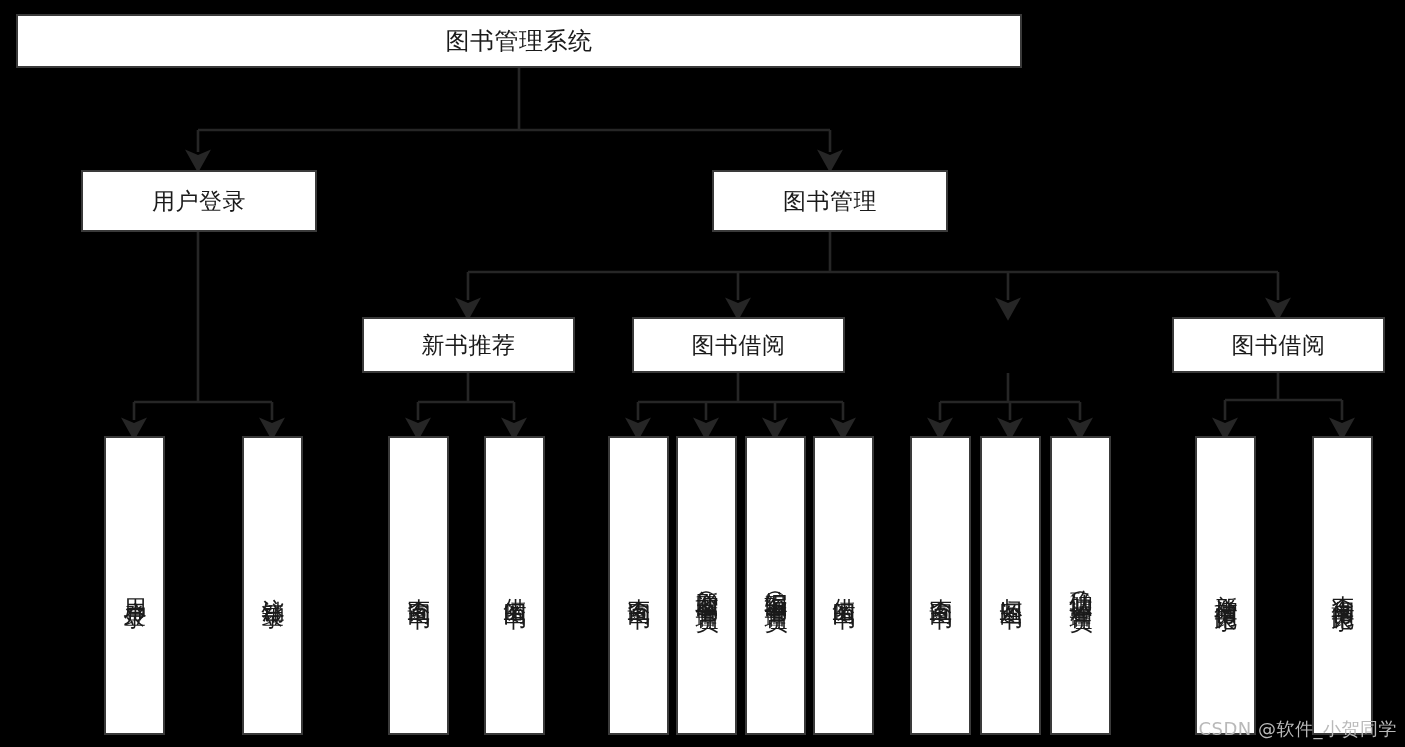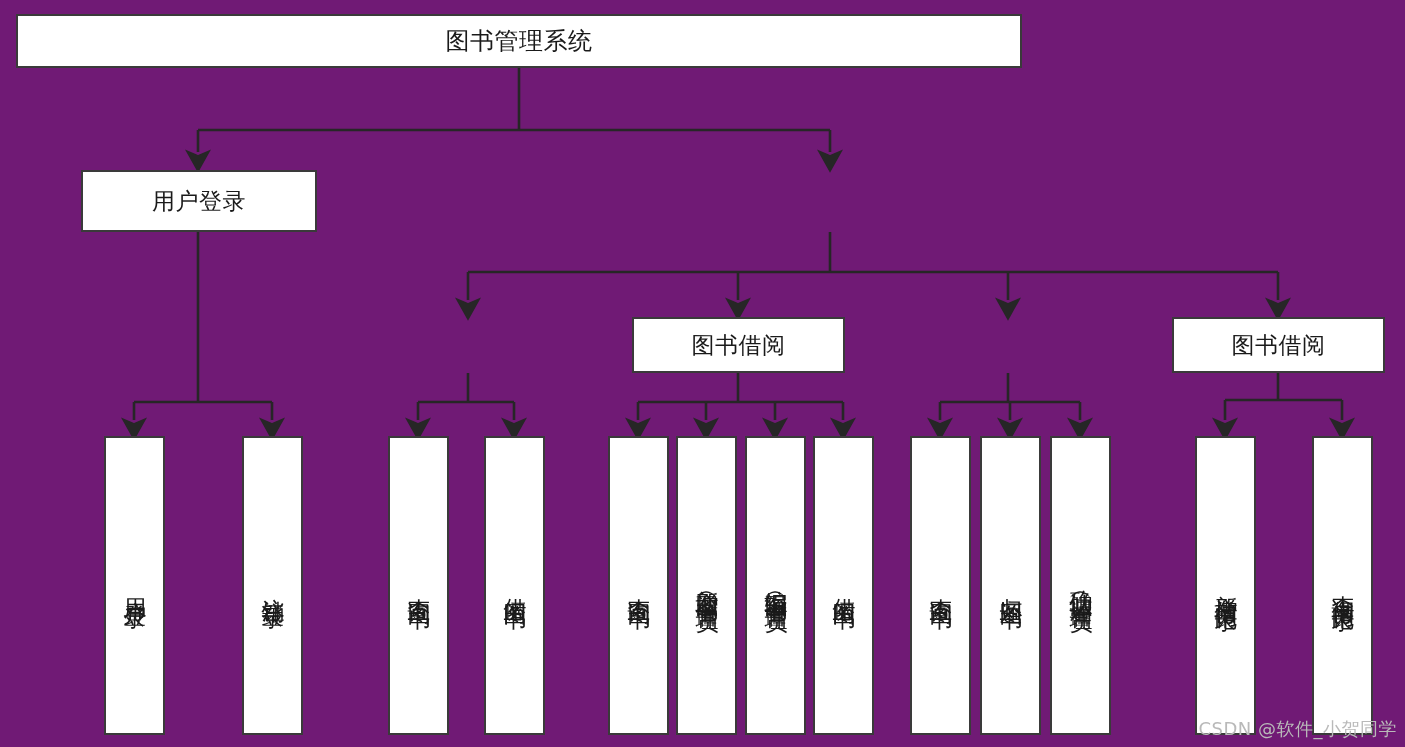--- a/index.html
+++ b/index.html
@@ -7,21 +7,21 @@
     padding: 0;
     background: #ffffff;
   }
   body {
     font-family: "DejaVu Sans", "Liberation Sans", sans-serif;
   }
   #canvas {
     position: relative;
     width: 1405px;
     height: 747px;
-    background: #701a75;
+    background: #000000;
     overflow: hidden;
   }
   #edges {
     position: absolute;
     left: 0;
     top: 0;
     width: 1405px;
     height: 747px;
   }
   .node {
@@ -135,21 +135,27 @@
   </svg>
 
   <div class="node h root" style="left:16px; top:14px; width:1006px; height:54px;">
     <span class="node-label">图书管理系统</span>
   </div>
 
   <div class="node h" style="left:81px; top:170px; width:236px; height:62px;">
     <span class="node-label">用户登录</span>
   </div>
 
-
+  <div class="node h" style="left:712px; top:170px; width:236px; height:62px;">
+    <span class="node-label">图书管理</span>
+  </div>
+
+  <div class="node h" style="left:362px; top:317px; width:213px; height:56px;">
+    <span class="node-label">新书推荐</span>
+  </div>
 
   <div class="node h" style="left:632px; top:317px; width:213px; height:56px;">
     <span class="node-label">图书借阅</span>
   </div>
 
 
   <div class="node h" style="left:1172px; top:317px; width:213px; height:56px;">
     <span class="node-label">图书借阅</span>
   </div>
 

